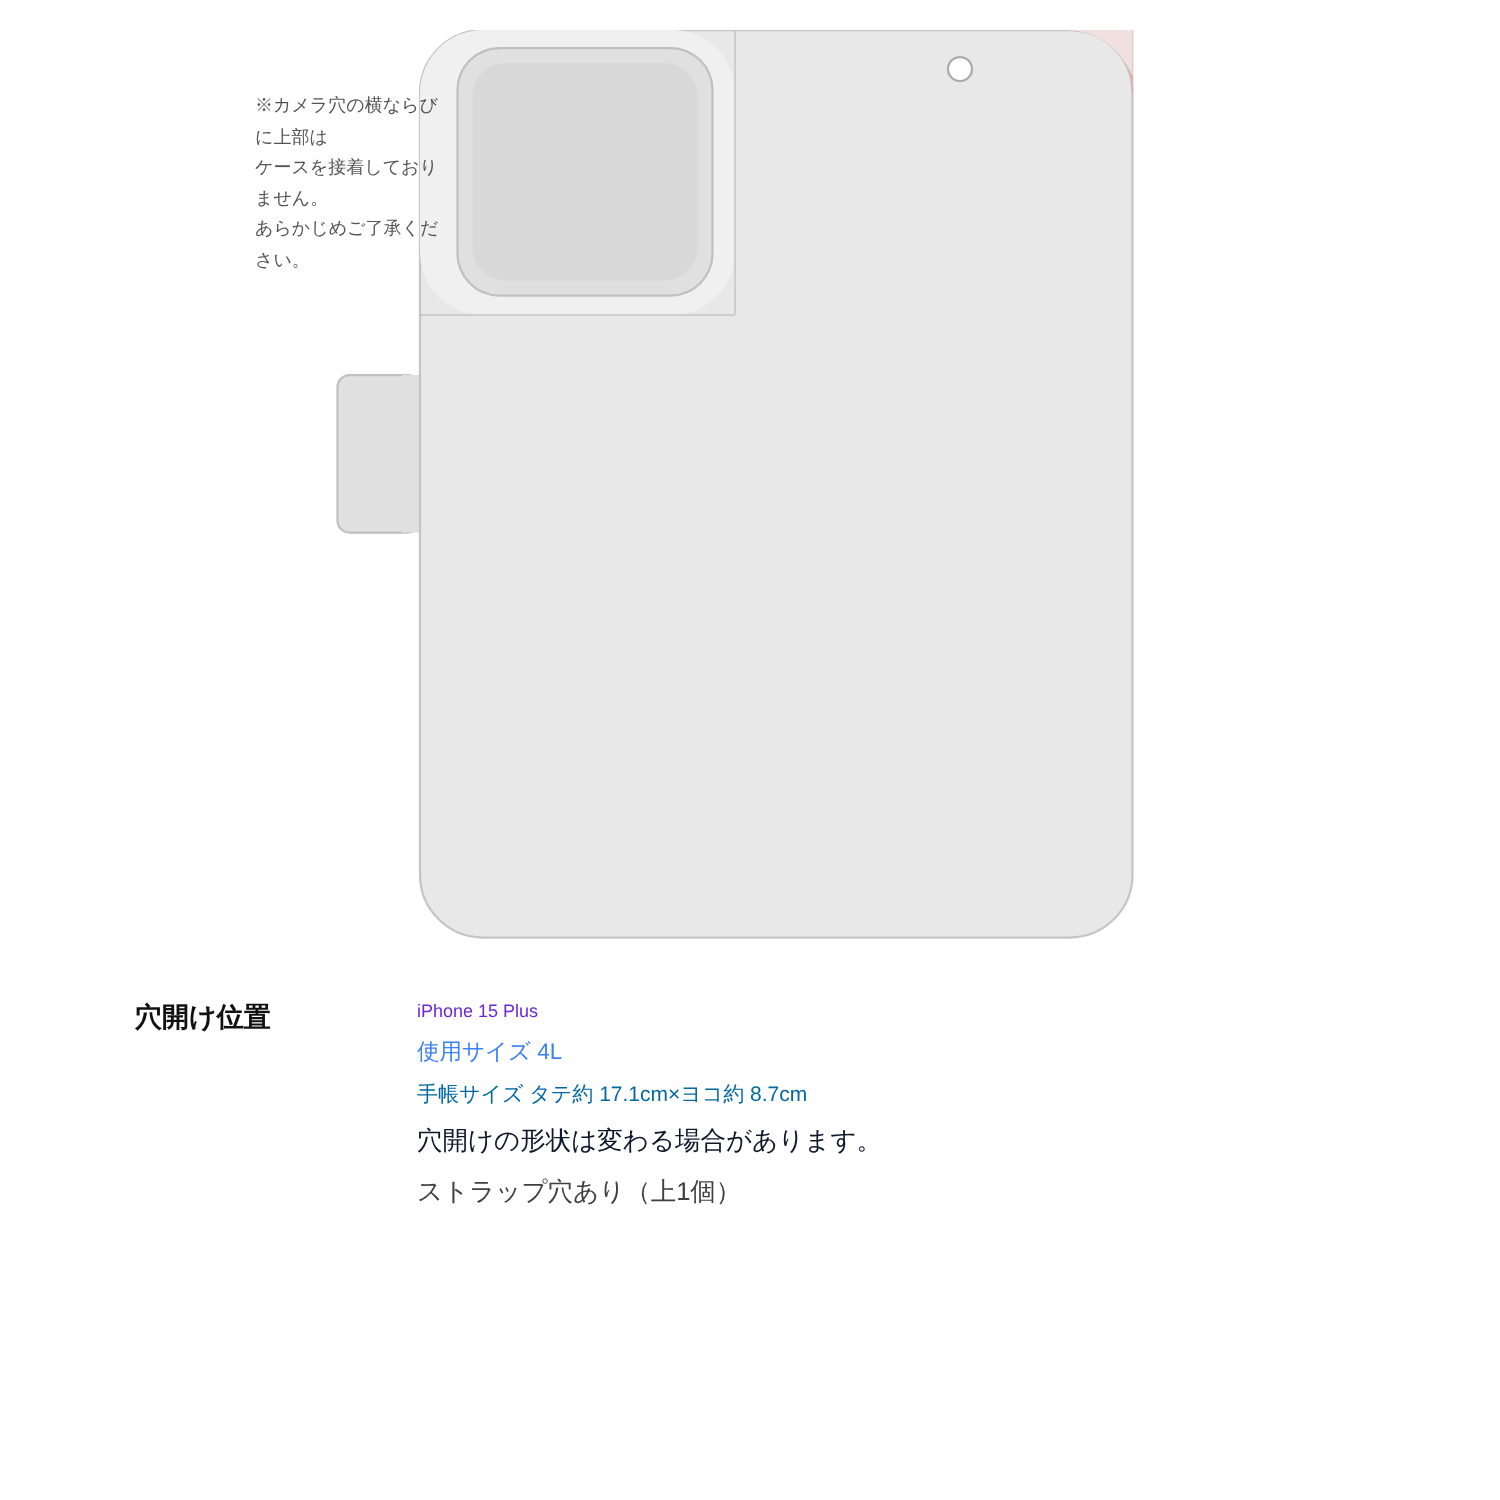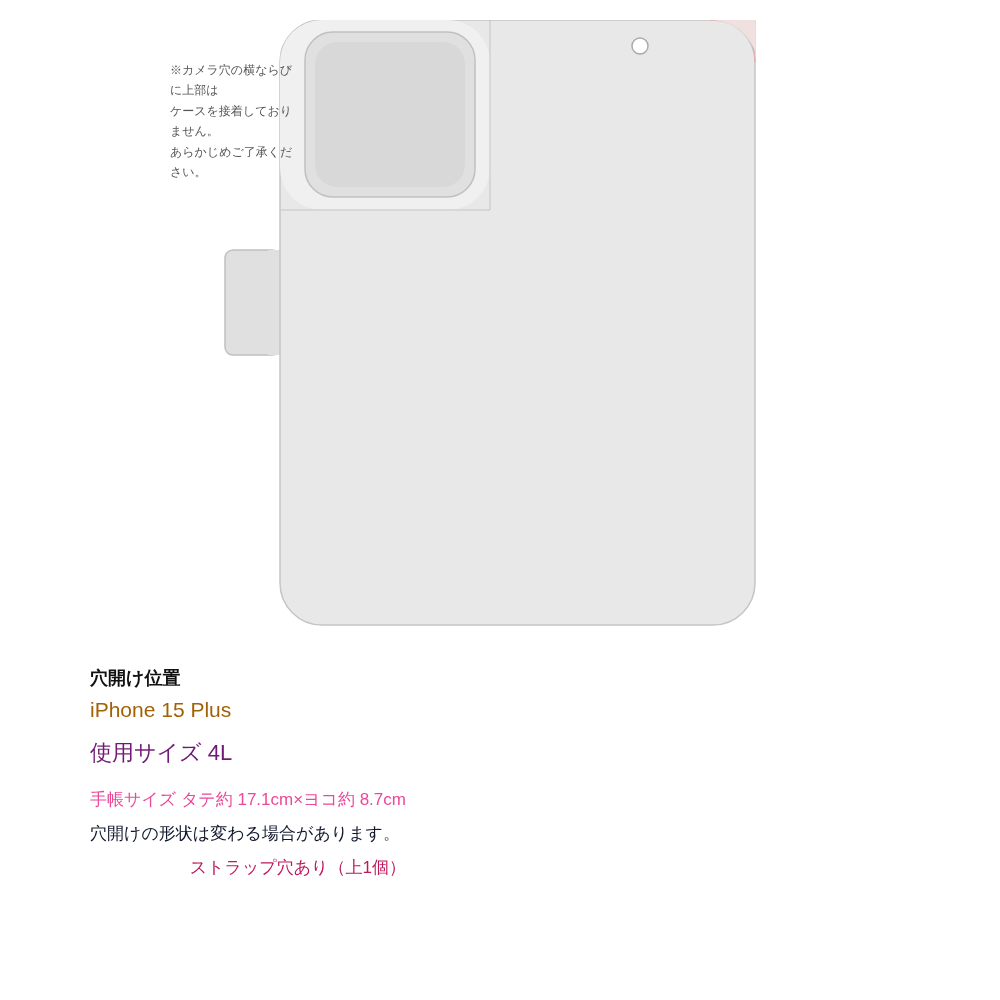--- a/index.html
+++ b/index.html
@@ -48,23 +48,24 @@
       font-size: 11px;
       color: #555555;
       line-height: 1.6;
     }
 
     
     .info-section {
       width: 900px;
       margin-top: 10px;
       display: flex;
-      flex-direction: column;
+      flex-direction: row;
       align-items: flex-start;
       padding: 0 40px;
+      gap: 48px;
     }
 
     .info-label {
       font-size: 18px;
       font-weight: bold;
       color: #222222;
       white-space: nowrap;
       min-width: 130px;
       padding-top: 2px;
     }
@@ -116,22 +117,22 @@
 
   </div>
 
   <div style="width:920px; height:1px; background:#cccccc; margin: 0 40px;"></div>
 
   <div class="info-section" style="margin-top: 28px; align-items: flex-start;">
 
     <div class="info-label" style="font-size:18px; font-weight:bold; color:#111; min-width:140px; padding-top:3px;">穴開け位置</div>
 
     <div class="info-content">
-      <div style="font-size:21px; color:#a16207; margin-bottom:2px;">iPhone 15 Plus</div>
-      <div style="font-size:22px; color:#701a75; margin-bottom:10px;">使用サイズ 4L</div>
-      <div style="font-size:17px; color:#ec4899; margin-bottom:2px;">手帳サイズ タテ約 17.1cm×ヨコ約 8.7cm</div>
+      <div style="font-size:12px; color:#6d28d9; margin-bottom:2px;">iPhone 15 Plus</div>
+      <div style="font-size:15px; color:#3b82f6; margin-bottom:0;">使用サイズ 4L</div>
+      <div style="font-size:14px; color:#0369a1; margin-bottom:2px;">手帳サイズ タテ約 17.1cm×ヨコ約 8.7cm</div>
       <div style="font-size:17px; color:#0f172a; margin-bottom:2px;">穴開けの形状は変わる場合があります。</div>
-      <div style="font-size:17px; color:#be185d;text-align:right;">ストラップ穴あり（上1個）</div>
+      <div style="font-size:17px; color:#404040;">ストラップ穴あり（上1個）</div>
     </div>
 
   </div>
 
 </div>
 
 </body></html>

